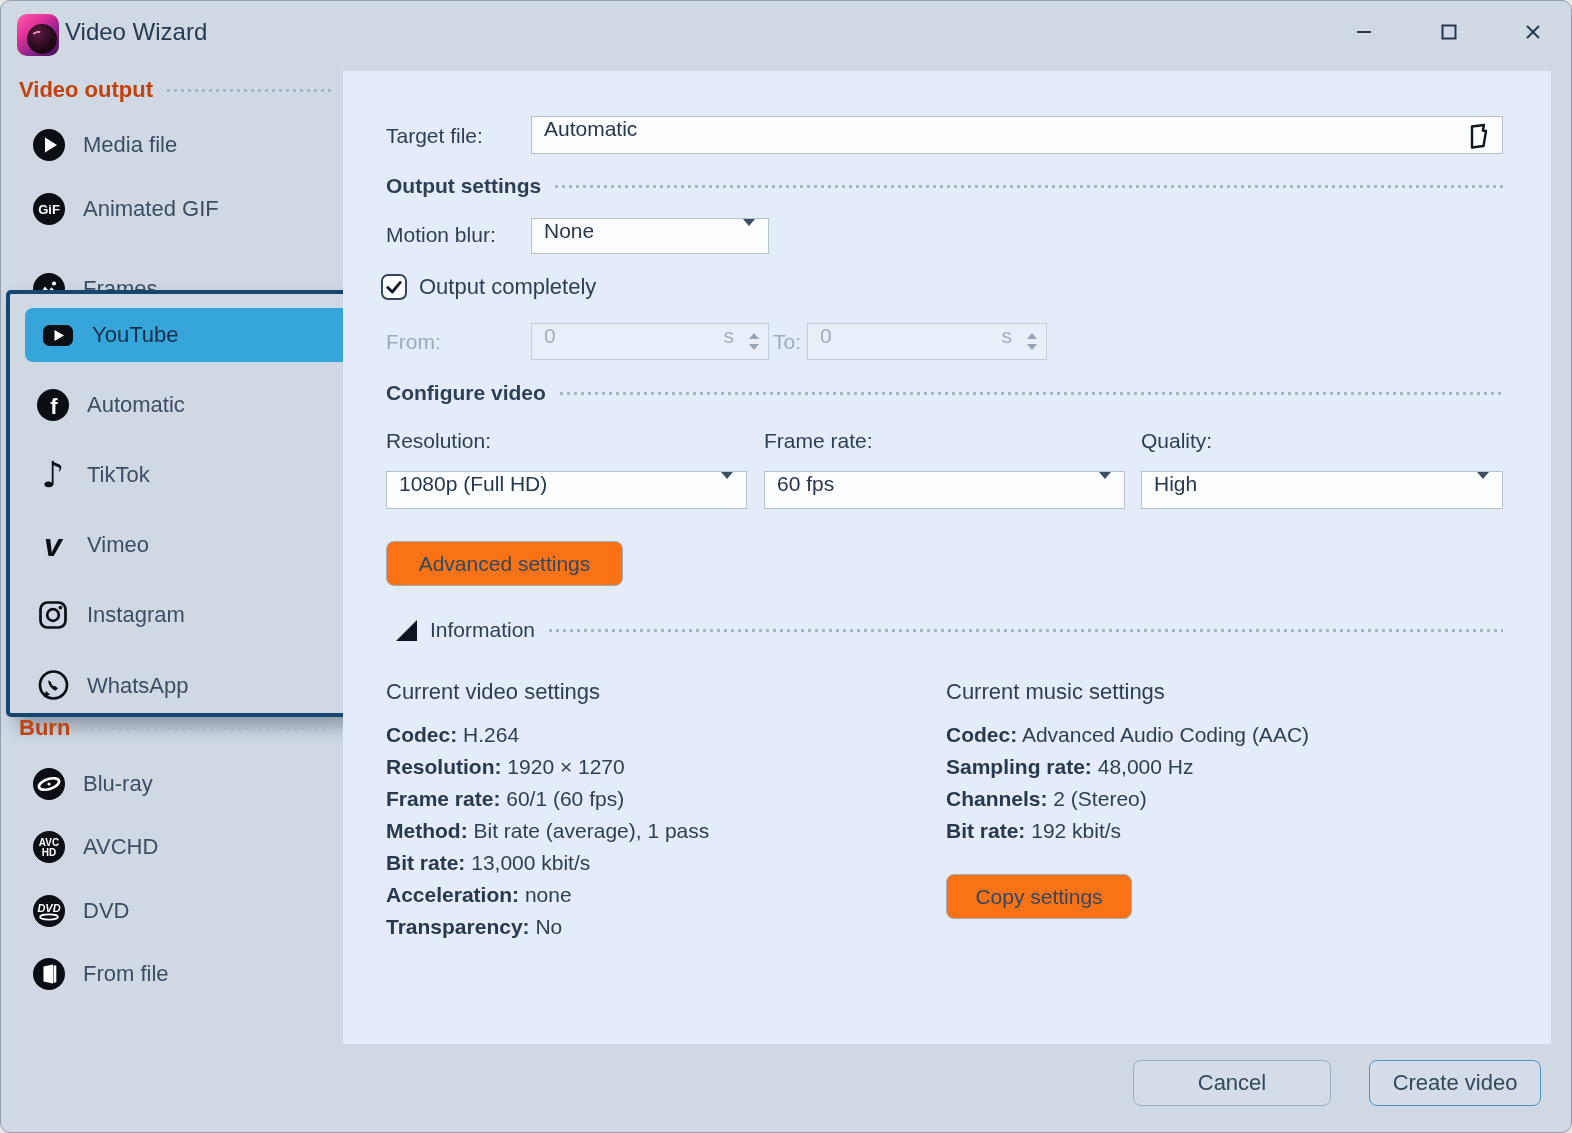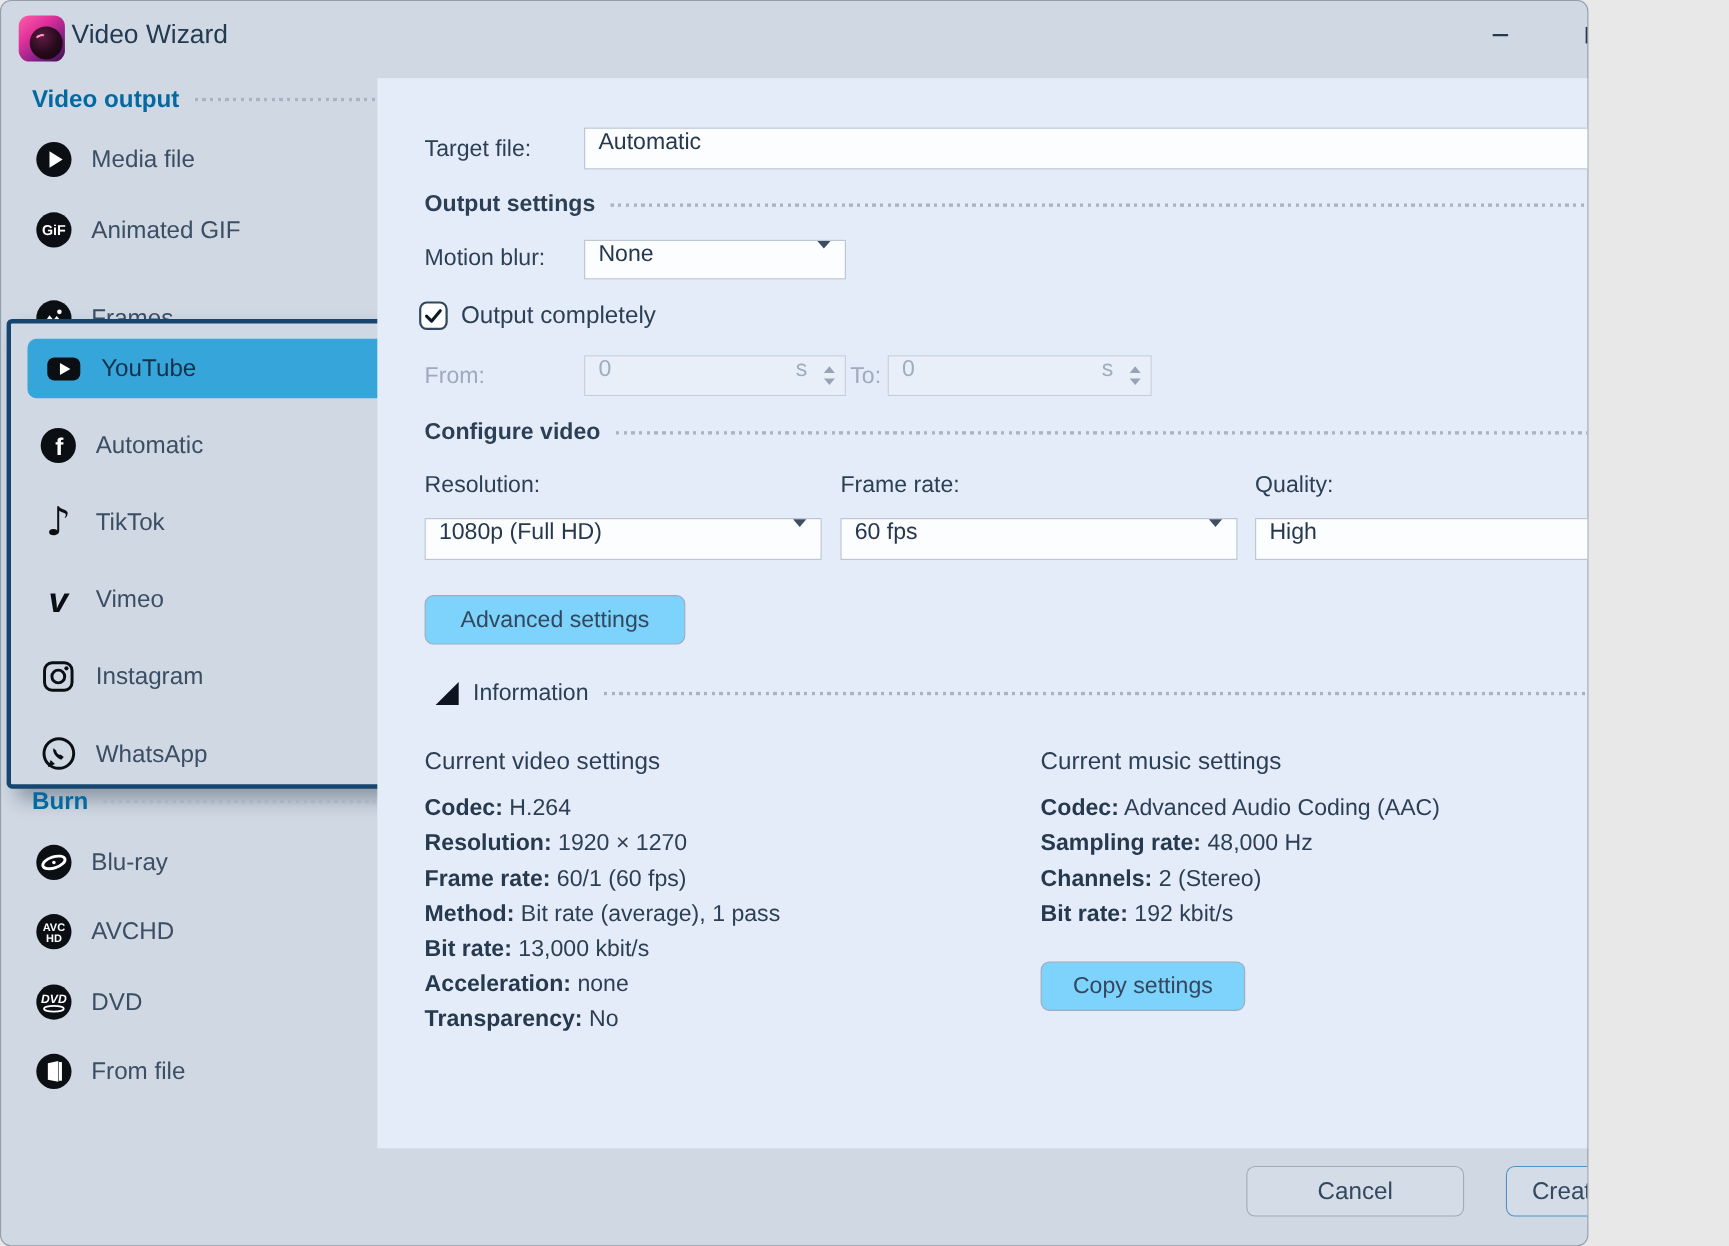--- a/index.html
+++ b/index.html
@@ -1,18 +1,18 @@
 <!DOCTYPE html>
 <html><head>
 <meta charset="utf-8">
 <style>
   * { margin:0; padding:0; box-sizing:border-box; }
   html,body { width:1572px; height:1133px; background:#e8e8e8; font-family:"Liberation Sans", sans-serif; }
   .window {
-    position:absolute; left:0; top:0; width:1444px; height:1133px;
+    position:absolute; left:0; top:0; width:1572px; height:1133px;
     background:#cfd8e3; border:1px solid #939eab; border-radius:10px; overflow:hidden;
   }
   
   .titlebar { position:absolute; left:0; top:0; width:100%; height:70px; }
   .appicon {
     position:absolute; left:16px; top:13px; width:42px; height:42px; border-radius:10px;
     background:linear-gradient(140deg,#ff5fa8 0%,#e0309a 35%,#8e2288 65%,#3c1150 100%);
     overflow:hidden;
   }
   .appicon .sphere {
@@ -23,22 +23,22 @@
     position:absolute; right:16px; bottom:16px; width:11px; height:9px;
     border:2.5px solid #ff9ac4; border-color:#ff9ac4 transparent transparent transparent;
     border-radius:50%; transform:rotate(-18deg);
   }
   .title { position:absolute; left:64px; top:17px; font-size:24px; color:#233a51; }
   .winbtn { position:absolute; top:8px; width:46px; height:46px; display:flex; align-items:center; justify-content:center; }
   .winbtn svg { stroke:#243a50; stroke-width:2; fill:none; }
   .btn-min { left:1340px; } .btn-max { left:1425px; } .btn-close { left:1509px; }
 
   
-  .side-head { position:absolute; left:28px; display:flex; align-items:center; width:312px; height:26px;
-               font-size:22px; font-weight:bold; color:#0369a1; }
+  .side-head { position:absolute; left:18px; display:flex; align-items:center; width:312px; height:26px;
+               font-size:22px; font-weight:bold; color:#c2410c; }
   .dots { flex:1; height:3px; margin-left:14px;
           background:repeating-linear-gradient(90deg,#a9b3c1 0 3px, transparent 3px 7px); }
   .sideitem { position:absolute; left:30px; height:40px; display:flex; align-items:center; gap:16px;
               font-size:22px; color:#3c4e64; cursor:default; }
   .icon36 { width:36px; height:36px; flex:0 0 36px; display:flex; align-items:center; justify-content:center; }
   .group {
     position:absolute; left:5px; top:289px; width:363px; height:427px;
     border:4px solid #16466f; border-radius:5px; background:#cfd8e3;
     box-shadow:10px 10px 16px rgba(22,38,58,.35);
   }
@@ -63,21 +63,21 @@
   .dd .arrow { position:absolute; right:13px; width:0; height:0;
                border-left:6px solid transparent; border-right:6px solid transparent; border-top:7px solid #3d4e63; }
   .spin { background:#e9eff8; border-color:#c5cfdb; color:#9fadbf; }
   .spin .unit { position:absolute; right:34px; color:#9fadbf; }
   .spin .arrows { position:absolute; right:9px; top:0; bottom:0; display:flex; flex-direction:column; justify-content:center; gap:5px; }
   .tri-up { width:0;height:0;border-left:5px solid transparent;border-right:5px solid transparent;border-bottom:6px solid #97a4b5; }
   .tri-dn { width:0;height:0;border-left:5px solid transparent;border-right:5px solid transparent;border-top:6px solid #97a4b5; }
   .checkbox { position:absolute; width:26px; height:26px; background:#fdfeff; border:2px solid #32465c; border-radius:7px;
               display:flex; align-items:center; justify-content:center; }
   .btn { position:absolute; display:flex; align-items:center; justify-content:center; font-size:21px; color:#33475e;
-         border-radius:8px; border:1.5px solid #9fabba; background:#7dd3fc; cursor:default; }
+         border-radius:8px; border:1.5px solid #9fabba; background:#f97316; cursor:default; }
   .info-tri { width:0; height:0; border-bottom:21px solid #0d1420; border-left:21px solid transparent; margin-right:13px; }
   .col-title { position:absolute; font-size:22px; color:#2d3f55; }
   .info-rows { position:absolute; font-size:21px; color:#2d3f54; line-height:32px; }
   .info-rows b { color:#27394e; }
   .footer-btn { background:#d3dce7; }
   .create { border-color:#4f93c8; }
 </style>
 </head>
 <body>
 

